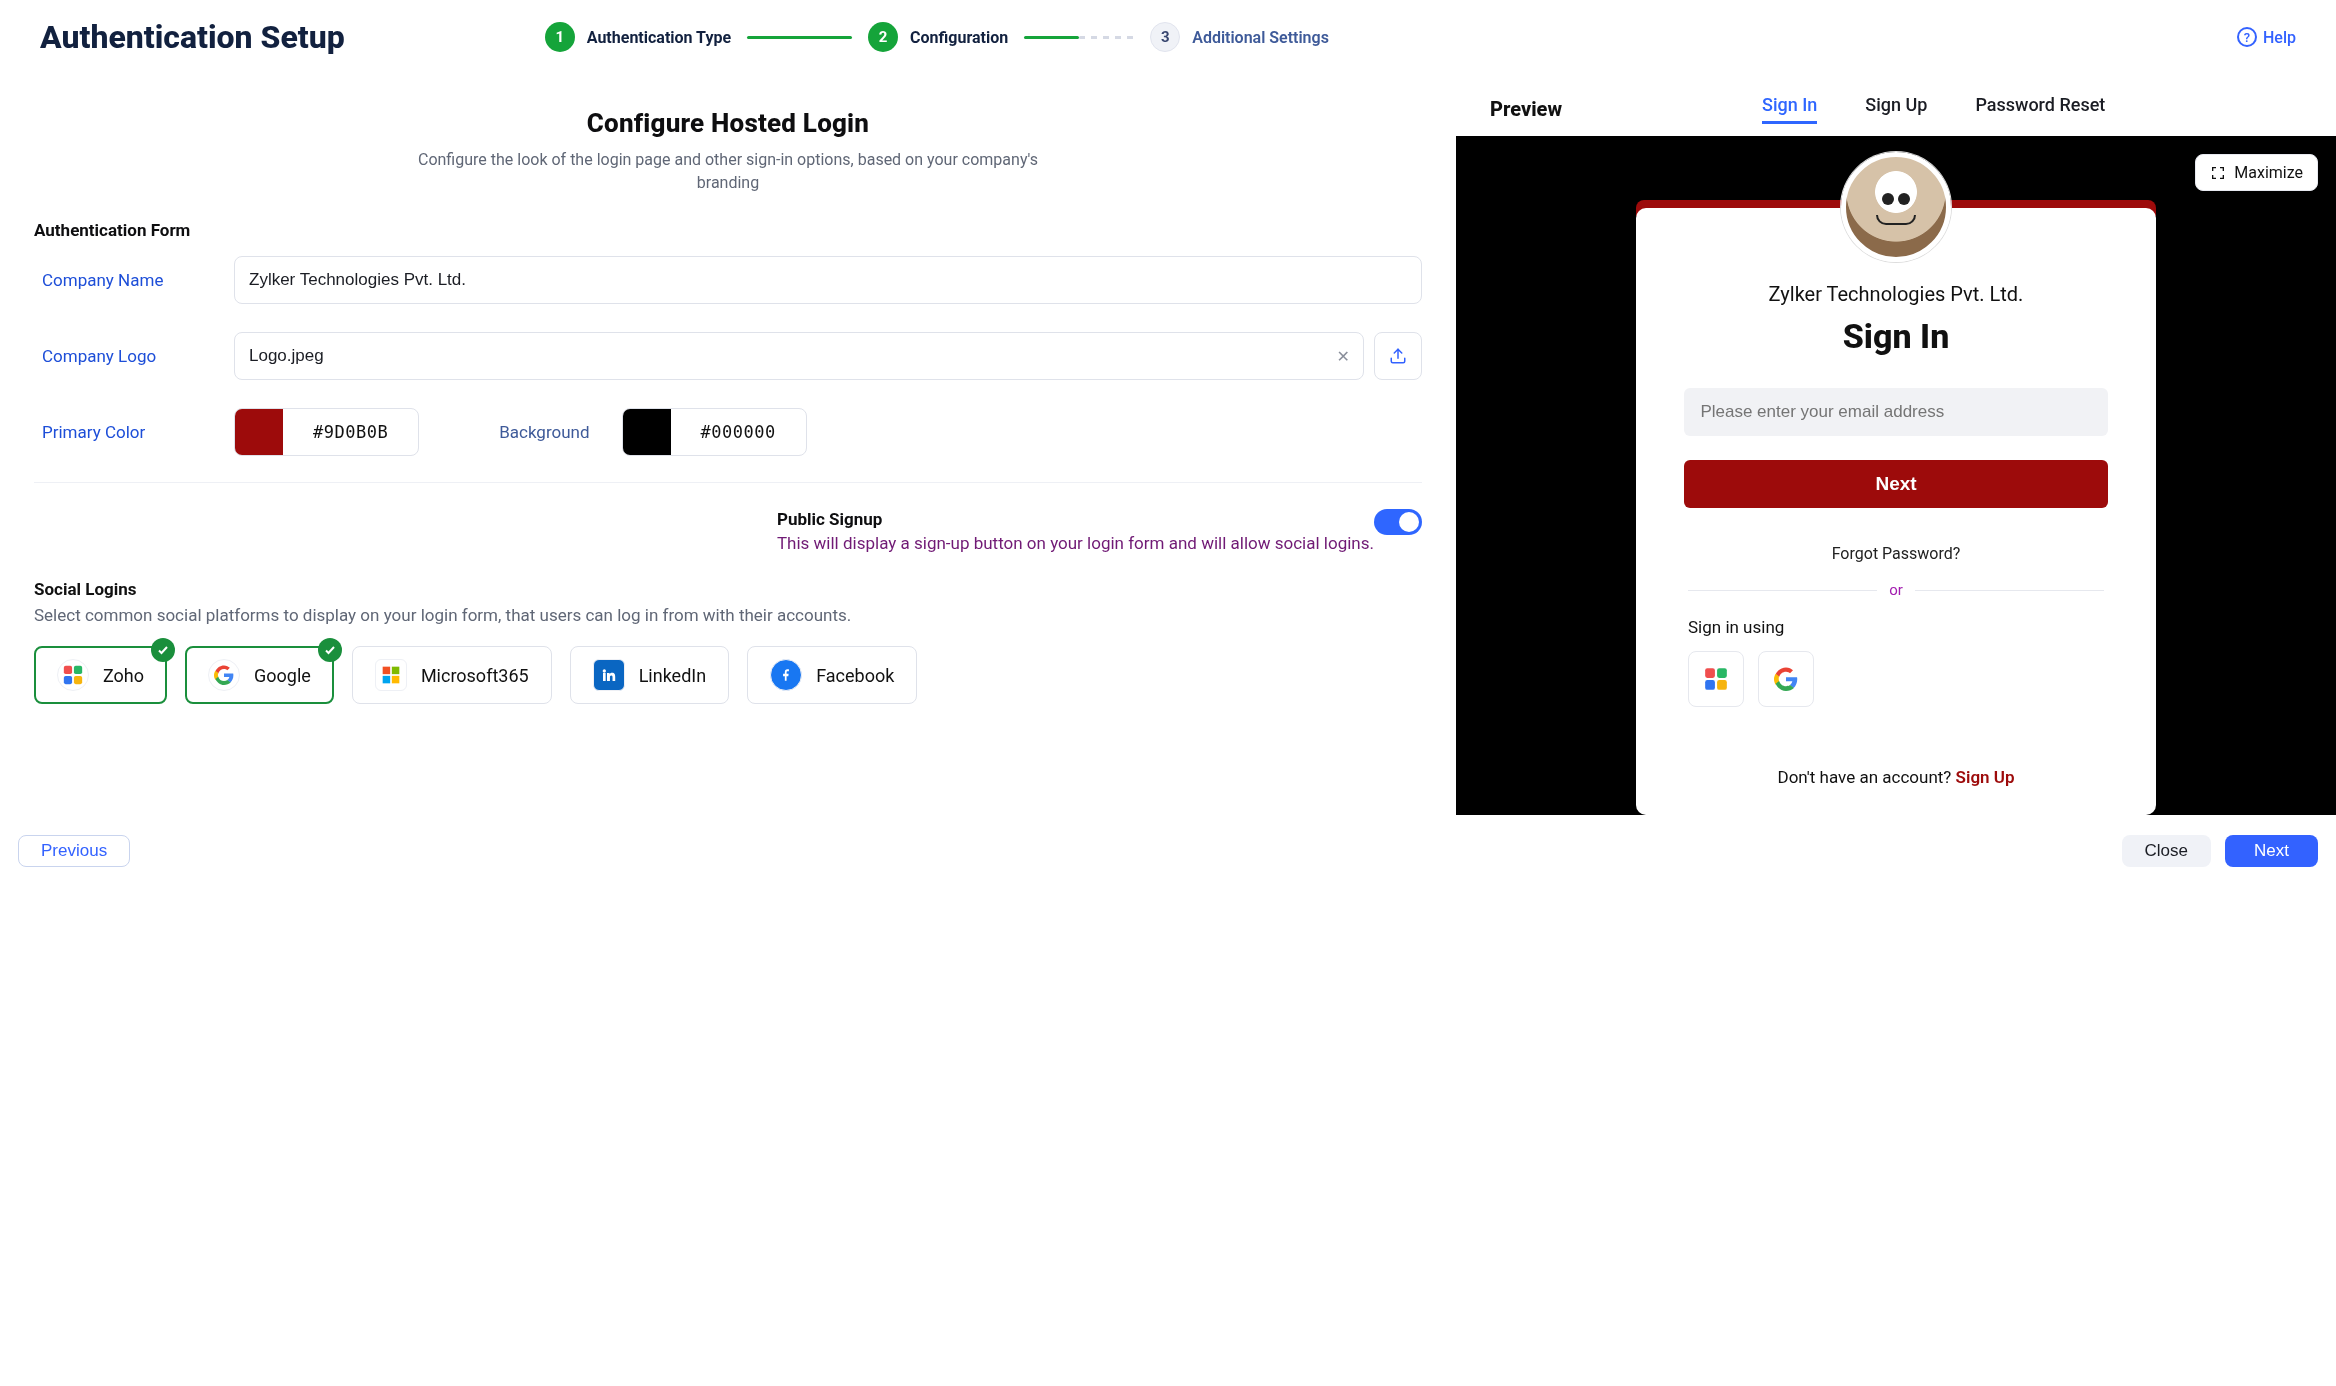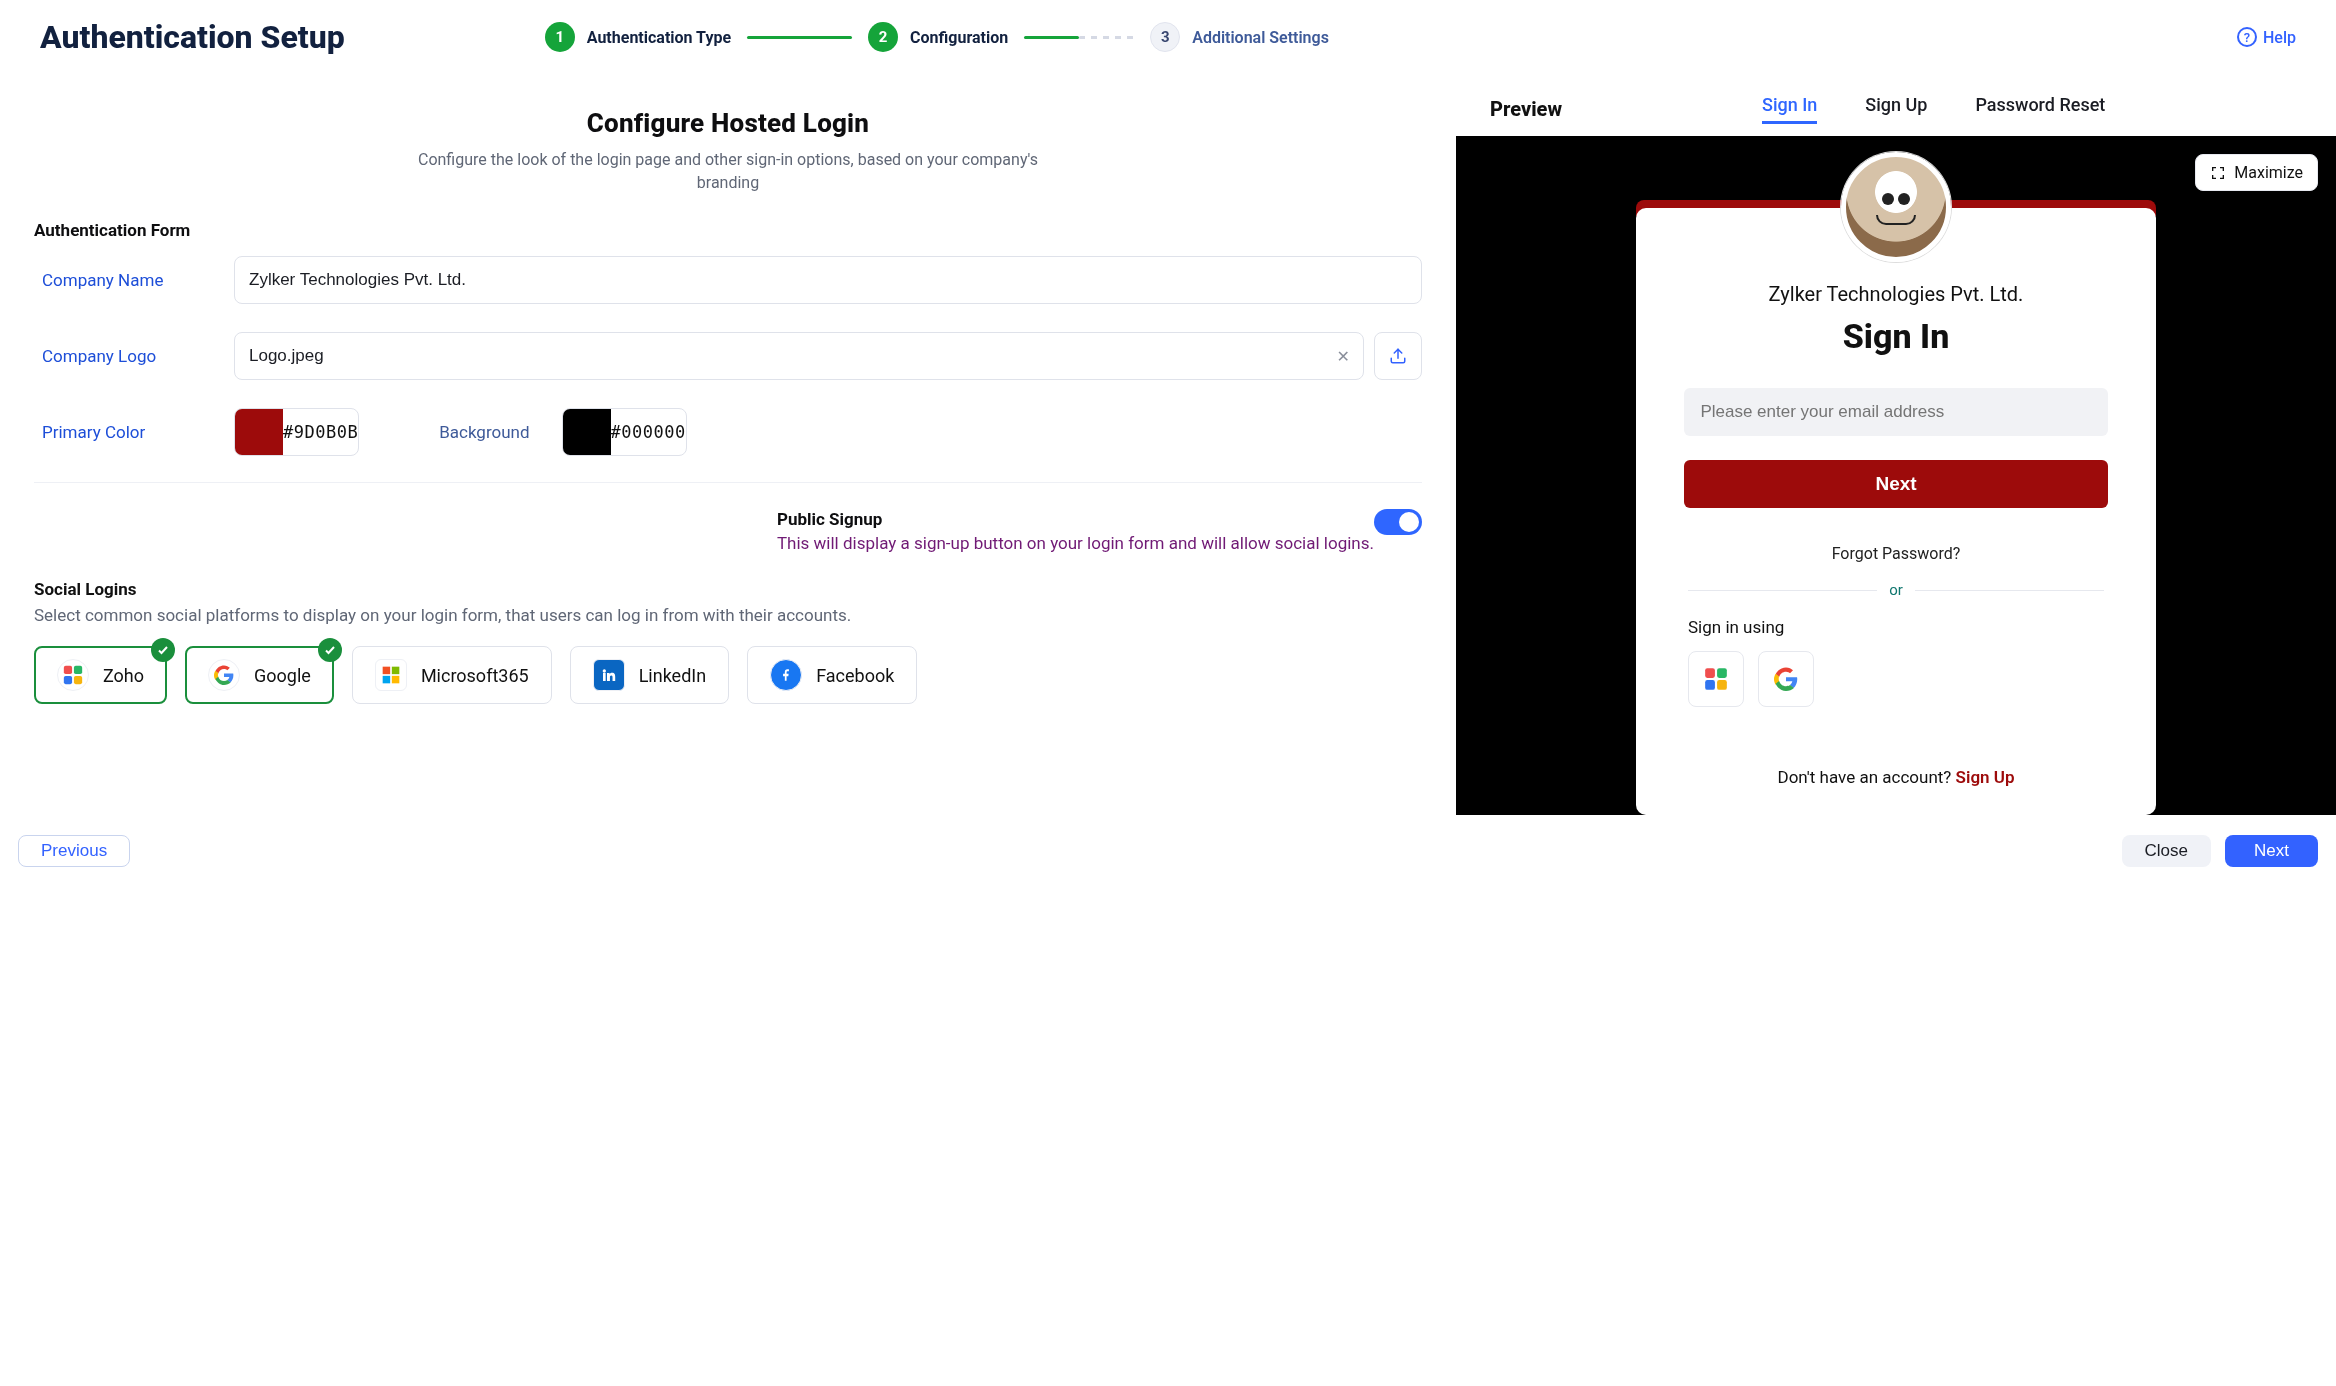--- a/index.html
+++ b/index.html
@@ -37,21 +37,21 @@
   .logo-row { display: grid; grid-template-columns: 1fr 48px; gap: 10px; }
   .logo-input-wrap { position: relative; }
   .logo-input { width: 100%; height: 48px; border: 1px solid #dfe2ea; border-radius: 8px; padding: 0 40px 0 14px; font-size: 17px; color: #1b1d24; background: #fff; }
   .logo-clear { position: absolute; right: 14px; top: 50%; transform: translateY(-50%); color: #8a8f9b; cursor: pointer; }
   .upload-btn { height: 48px; width: 48px; border: 1px solid #dfe2ea; border-radius: 8px; display:flex; align-items:center; justify-content:center; color:#3362ff; background:#fff; cursor:pointer; }
 
   .color-row { display: grid; grid-template-columns: 200px 1fr; align-items: center; }
   .color-controls { display: flex; align-items: center; gap: 80px; }
   .color-picker { display: flex; align-items: center; border: 1px solid #dfe2ea; border-radius: 8px; overflow: hidden; height: 48px; }
   .swatch { width: 48px; height: 48px; }
-  .color-hex { padding: 0 0; font-size: 17px; font-family: ui-monospace, SFMono-Regular, Menlo, monospace; letter-spacing: .5px; }
+  .color-hex { padding: 0 30px; font-size: 17px; font-family: ui-monospace, SFMono-Regular, Menlo, monospace; letter-spacing: .5px; }
   .bg-label { color: #3e5a99; font-size: 17px; margin-right: 12px; }
 
   .hr { border: none; border-top: 1px solid #eef0f5; margin: 26px 0; }
 
   .toggle-row { display: flex; align-items: flex-start; justify-content: flex-end; }
   .toggle-text { max-width: 640px; }
   .toggle-title { font-weight: 700; font-size: 17px; color: #0e0e10; margin-bottom: 4px; }
   .toggle-sub { color: #701a75; font-size: 17px; }
   .switch { position: relative; width: 48px; height: 26px; background: #2f66ff; border-radius: 13px; flex-shrink: 0; cursor: pointer; }
   .switch-knob { position: absolute; top: 3px; right: 3px; width: 20px; height: 20px; background: #fff; border-radius: 50%; }
@@ -80,21 +80,21 @@
   .avatar { position: absolute; top: -56px; left: 50%; transform: translateX(-50%); width: 110px; height: 110px; border-radius: 50%; background: radial-gradient(circle at 50% 35%, #fff 0 25%, #d6c2a8 26% 60%, #8b6a4a 61% 100%); border: 5px solid #fff; box-shadow: 0 0 0 1px #ddd; overflow:hidden; }
   .avatar .face-dot { position:absolute; width:12px; height:12px; background:#222; border-radius:50%; top:36px; }
   .avatar .fd1{ left:36px; } .avatar .fd2{ right:36px; }
   .avatar .mouth{ position:absolute; width:40px; height:10px; border:2px solid #222; border-top:none; border-radius:0 0 20px 20px; left:50%; transform:translateX(-50%); top:58px; }
 
   .company-name { text-align: center; font-size: 20px; margin-top: -10px; }
   .card-heading { text-align: center; font-size: 34px; font-weight: 800; margin: 10px 0 32px; }
   .email-input { width: 92%; margin: 0 auto; display: block; height: 48px; border: none; background: #f1f2f5; border-radius: 6px; padding: 0 16px; font-size: 17px; color: #444; }
   .next-btn { width: 92%; margin: 24px auto 0; display: block; height: 48px; border-radius: 6px; color: #fff; font-size: 19px; font-weight: 600; border: none; cursor: pointer; }
   .forgot { text-align: center; margin-top: 36px; font-size: 16px; color: #222; }
-  .or-line { display: flex; align-items: center; gap: 12px; margin: 18px 22px; color: #0f766e; font-size: 15px; }
+  .or-line { display: flex; align-items: center; gap: 12px; margin: 18px 22px; color: #a21caf; font-size: 15px; }
   .or-line::before, .or-line::after { content: ""; flex: 1; height: 1px; background: #e6e8ee; }
   .signin-using { margin: 6px 22px 0; font-size: 17px; }
   .mini-socials { display: flex; gap: 14px; margin: 14px 22px 60px; }
   .mini-social { width: 56px; height: 56px; border: 1px solid #e6e8ee; border-radius: 8px; display: flex; align-items: center; justify-content: center; cursor: pointer; }
   .cta-bottom { text-align: center; font-size: 17px; }
   .cta-link { font-weight: 600; }
 
   
   .footer { background: #fff; display: flex; align-items: center; padding: 20px 18px; }
   .btn { height: 32px; padding: 0 22px; border-radius: 8px; font-size: 17px; font-weight: 500; cursor: pointer; border: 1px solid transparent; }

